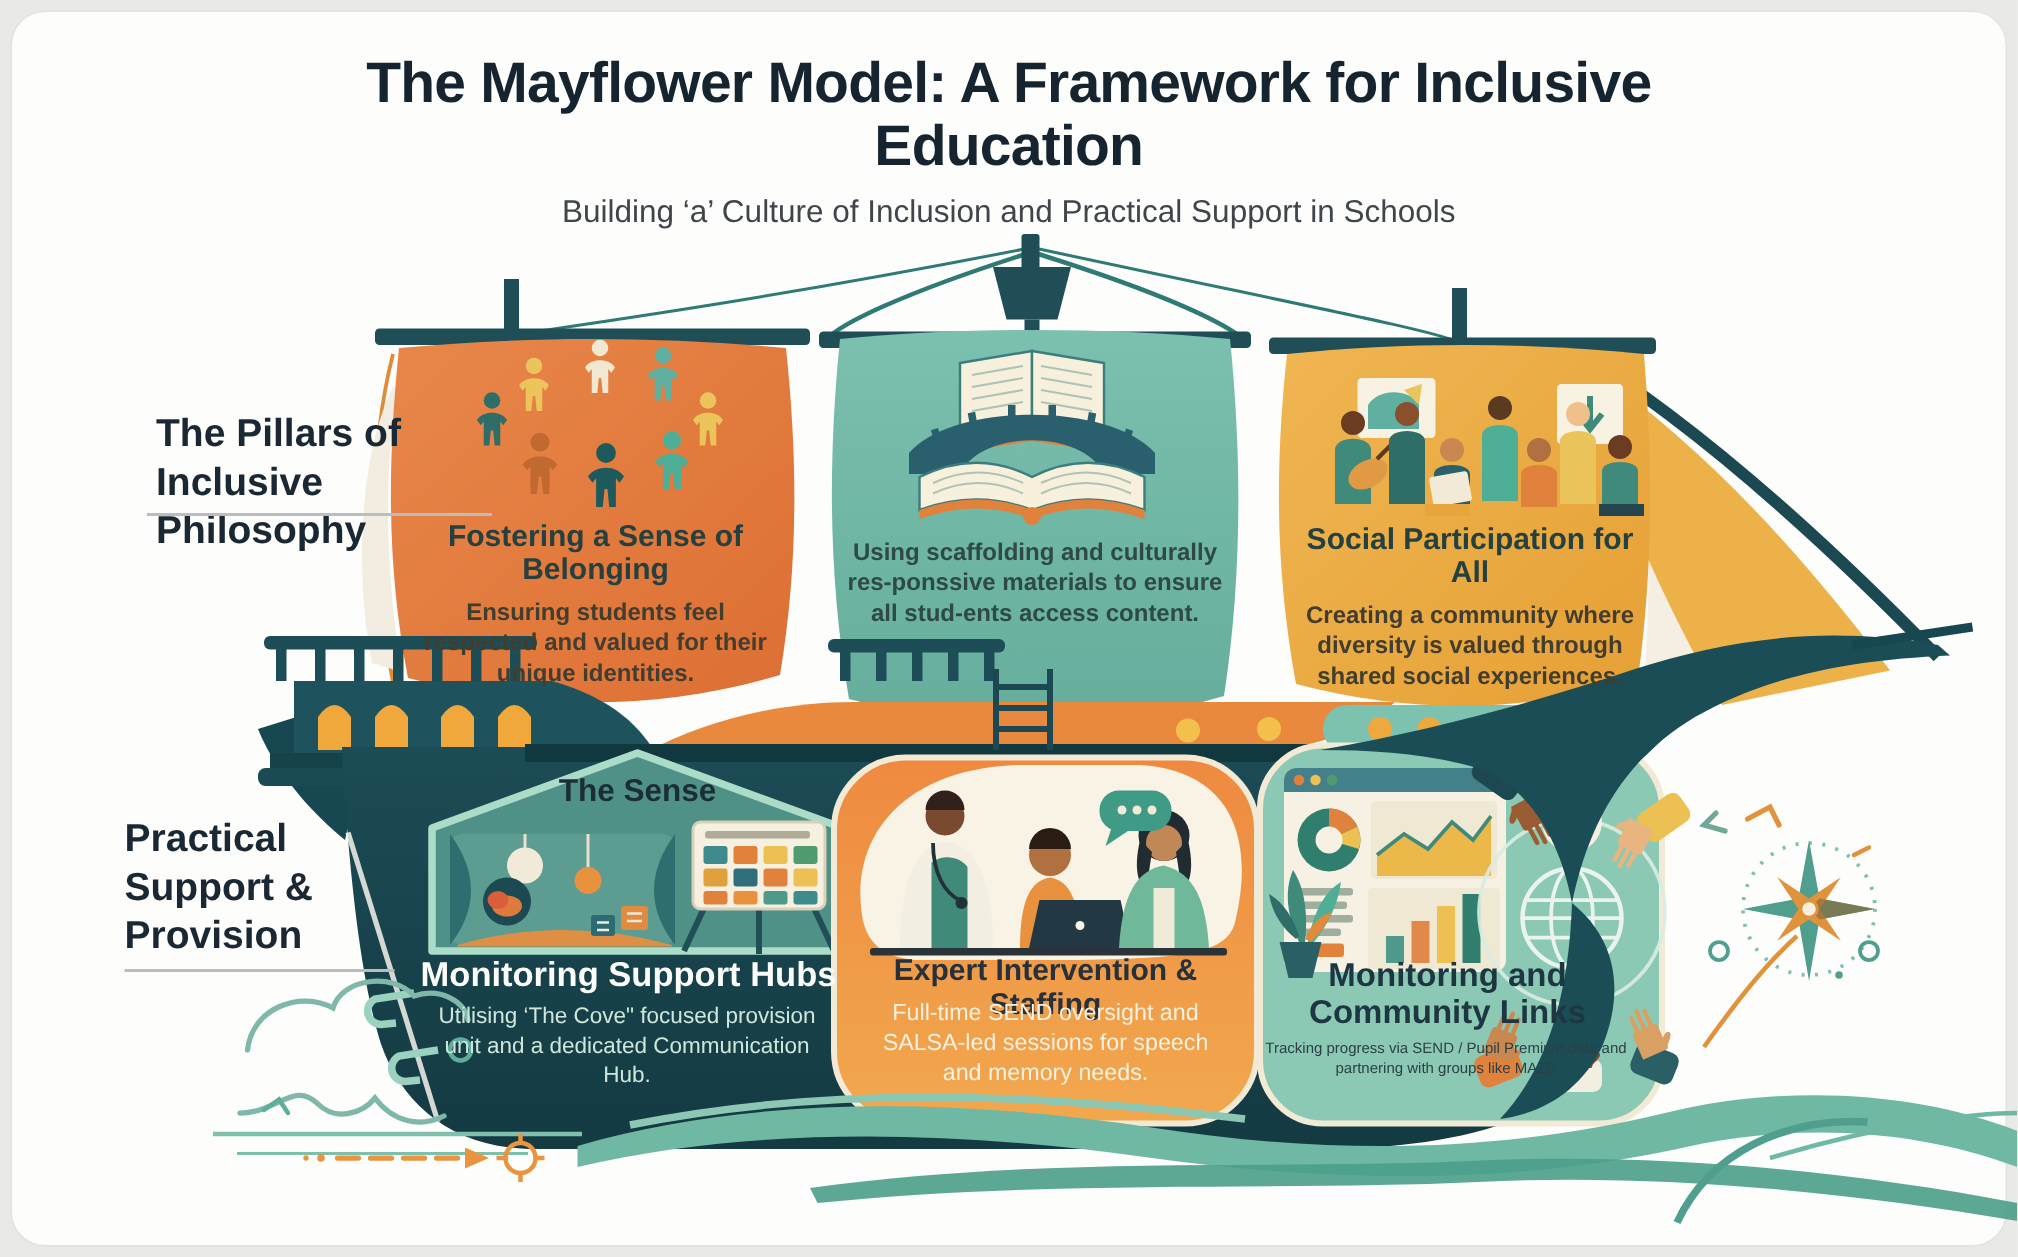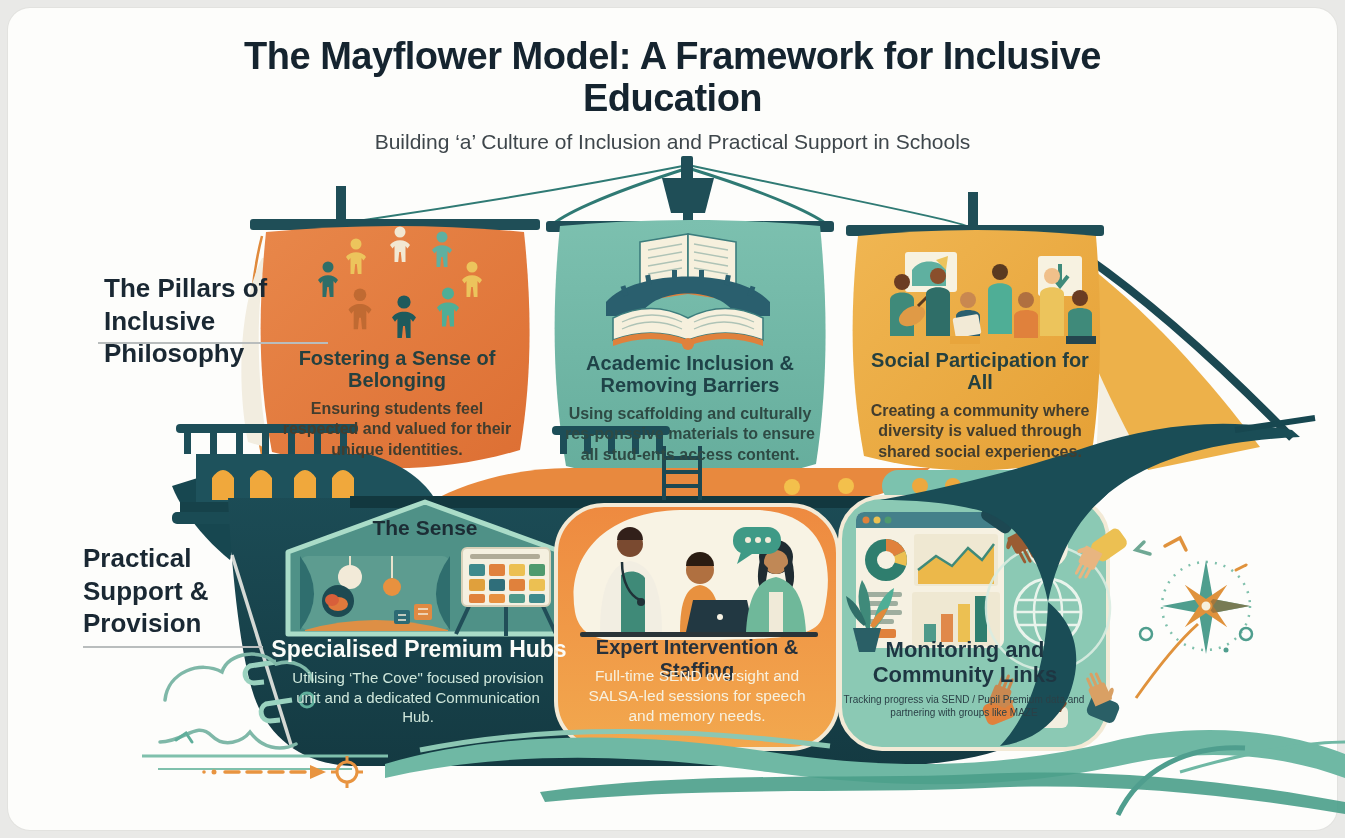--- a/index.html
+++ b/index.html
@@ -418,30 +418,29 @@
   <div class="abs side-rule" style="left:98px;top:342px;width:230px;"></div>
 
   <div class="abs side-label" style="left:83px;top:542px;width:175px;">Practical Support &amp; Provision</div>
   <div class="abs side-rule" style="left:83px;top:646px;width:180px;"></div>
 
   <div class="abs sail-text" style="left:274px;top:347px;width:246px;">
     <h3>Fostering a Sense of Belonging</h3>
     <p>Ensuring students feel respected and valued for their unique identities.</p>
   </div>
   <div class="abs sail-text sail2" style="left:562px;top:352px;width:256px;">
-    <h3>Academic Inclusion &amp; Removing Barriers</h3>
     <p>Using scaffolding and culturally res-ponssive materials to ensure all stud-ents access content.</p>
   </div>
   <div class="abs sail-text" style="left:864px;top:349px;width:232px;">
     <h3>Social Participation for All</h3>
     <p>Creating a community where diversity is valued through shared social experiences.</p>
   </div>
 
   <div class="abs cove-label" style="left:340px;top:516px;width:170px;">The Sense</div>
-  <div class="abs hull-title h1-title" style="left:266px;top:636px;width:306px;">Specialised Premium Hubs</div>
+  <div class="abs hull-title h1-title" style="left:266px;top:636px;width:306px;">Monitoring Support Hubs</div>
   <div class="abs hull-desc h1-desc" style="left:286px;top:668px;width:264px;">Utilising ‘The Cove" focused provision unit and a dedicated Communication Hub.</div>
 
   <div class="abs hull-title h2-title" style="left:558px;top:636px;width:278px;">Expert Intervention &amp; Staffing</div>
   <div class="abs hull-desc h2-desc" style="left:576px;top:666px;width:242px;">Full-time SEND oversight and SALSA-led sessions for speech and memory needs.</div>
 
   <div class="abs hull-title h3-title" style="left:846px;top:637px;width:238px;">Monitoring and Community Links</div>
   <div class="abs hull-desc h3-desc" style="left:838px;top:693px;width:252px;">Tracking progress via SEND / Pupil Premium data and partnering with groups like MAZE</div>
 </div>
 
 </body></html>

